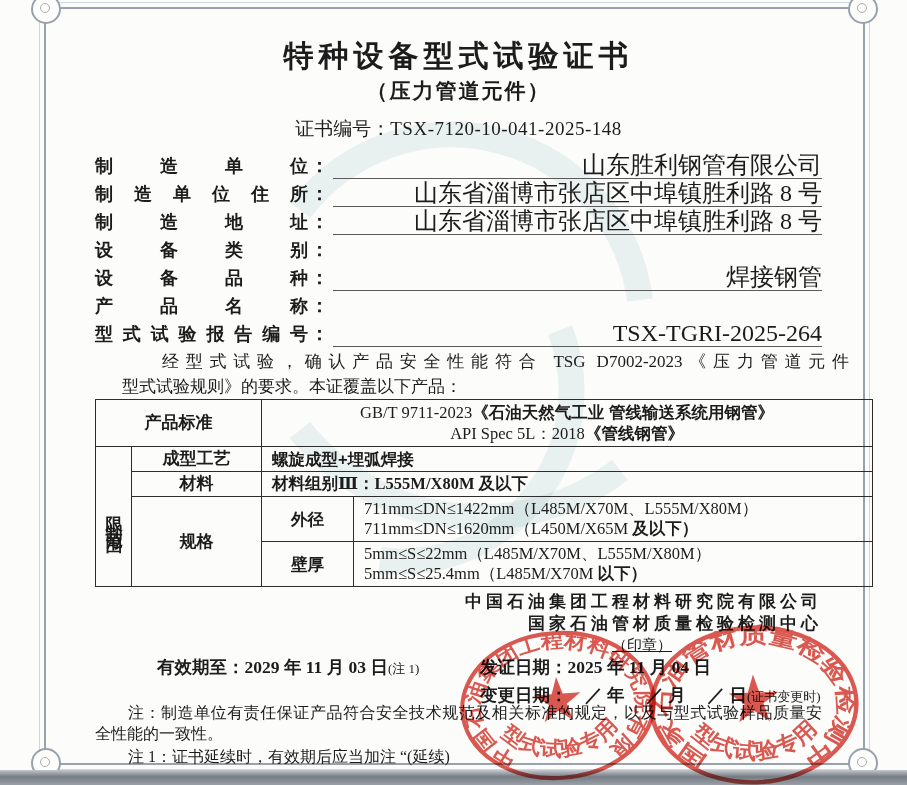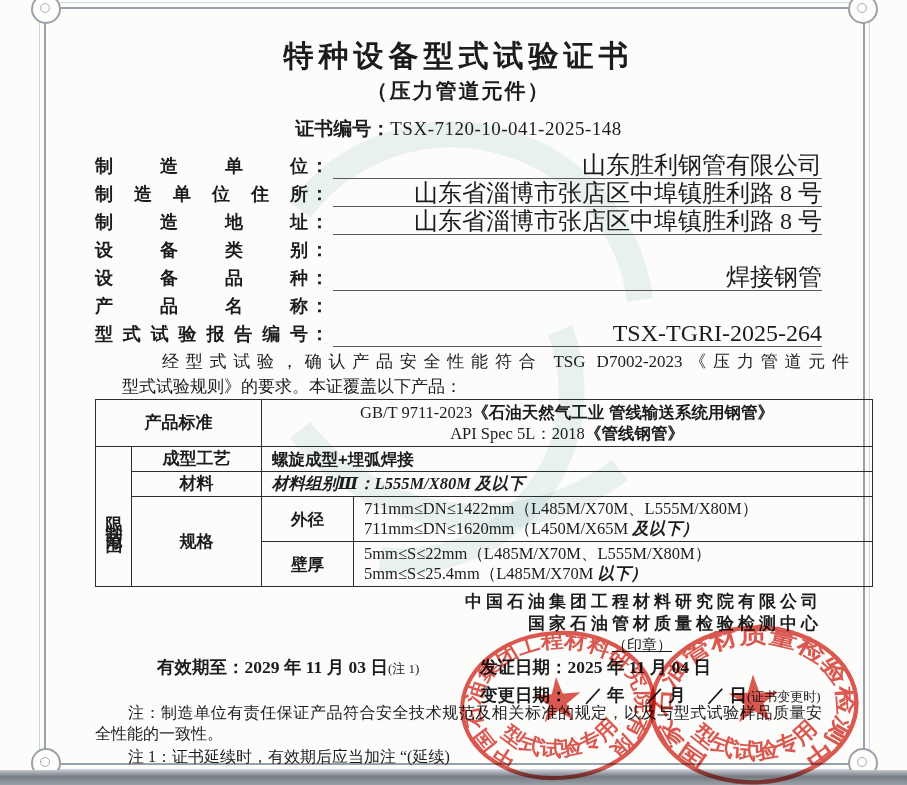--- a/index.html
+++ b/index.html
@@ -33,21 +33,21 @@
   
   .watermark{position:absolute;left:0;top:0;z-index:0;}
   
   .content{position:absolute;left:95px;top:0;width:727px;z-index:1;}
   .abs{position:absolute;left:0;width:727px;}
   .title{top:36px;text-align:center;font-family:"Liberation Sans","DejaVu Sans",sans-serif;
     font-weight:bold;font-size:30px;letter-spacing:5px;}
   .subtitle{top:77px;text-align:center;font-family:"Liberation Sans","DejaVu Sans",sans-serif;
     font-weight:bold;font-size:21px;letter-spacing:2px;}
   .certno{top:116px;text-align:center;font-size:19px;}
-  .certno .lbl{font-family:"Liberation Sans","DejaVu Sans",sans-serif;font-weight:bold;margin-top:37px;}
+  .certno .lbl{font-family:"Liberation Sans","DejaVu Sans",sans-serif;font-weight:normal;margin-top:37px;}
   .certno .num{letter-spacing:.5px;}
   
   .fields{top:151px;}
   .frow{display:flex;align-items:flex-end;height:28px;}
   .flabel{
     display:inline-block;width:213px;
     font-family:"Liberation Sans","DejaVu Sans",sans-serif;font-weight:bold;font-size:18px;
     text-align:justify;text-align-last:justify;line-height:26px;
   }
   .fcolon{font-family:"Liberation Sans","DejaVu Sans",sans-serif;font-weight:bold;font-size:19px;
@@ -65,21 +65,21 @@
   td{border:1.5px solid #2d2d2d;font-size:16.5px;line-height:20px;padding:2px 6px;vertical-align:middle;}
   .c-head{font-family:"Liberation Sans","DejaVu Sans",sans-serif;font-weight:bold;text-align:center;font-size:17px;}
   .c-scope{
     font-family:"Liberation Sans","DejaVu Sans",sans-serif;font-weight:bold;font-size:17px;
     writing-mode:vertical-rl;text-orientation:upright;letter-spacing:7px;
     text-align:center;padding:4px 0;
   }
   .c-sub{font-family:"Liberation Sans","DejaVu Sans",sans-serif;font-weight:bold;text-align:center;font-size:16.5px;}
   .c-std{text-align:center;}
   .c-val{padding-left:10px;}
-  .b{font-weight:bold;font-style:italic;}
+  .b{font-weight:bold;}
   .bh{font-weight:bold;font-family:"Liberation Sans","DejaVu Sans",sans-serif;}
   
   .org{top:591px;text-align:right;font-family:"Liberation Sans","DejaVu Sans",sans-serif;
     font-weight:bold;font-size:17px;letter-spacing:4px;line-height:22px;}
   .sealnote{top:636px;text-align:right;padding-right:150px;box-sizing:border-box;font-size:15px;text-decoration:underline;}
   
   .dates-left{top:655px;left:62px;width:330px;position:absolute;font-size:17.5px;font-weight:bold;}
   .dates-right{top:653px;left:385px;width:342px;position:absolute;font-size:17.5px;font-weight:bold;line-height:28px;}
   .small{font-size:13px;font-weight:normal;}
   

